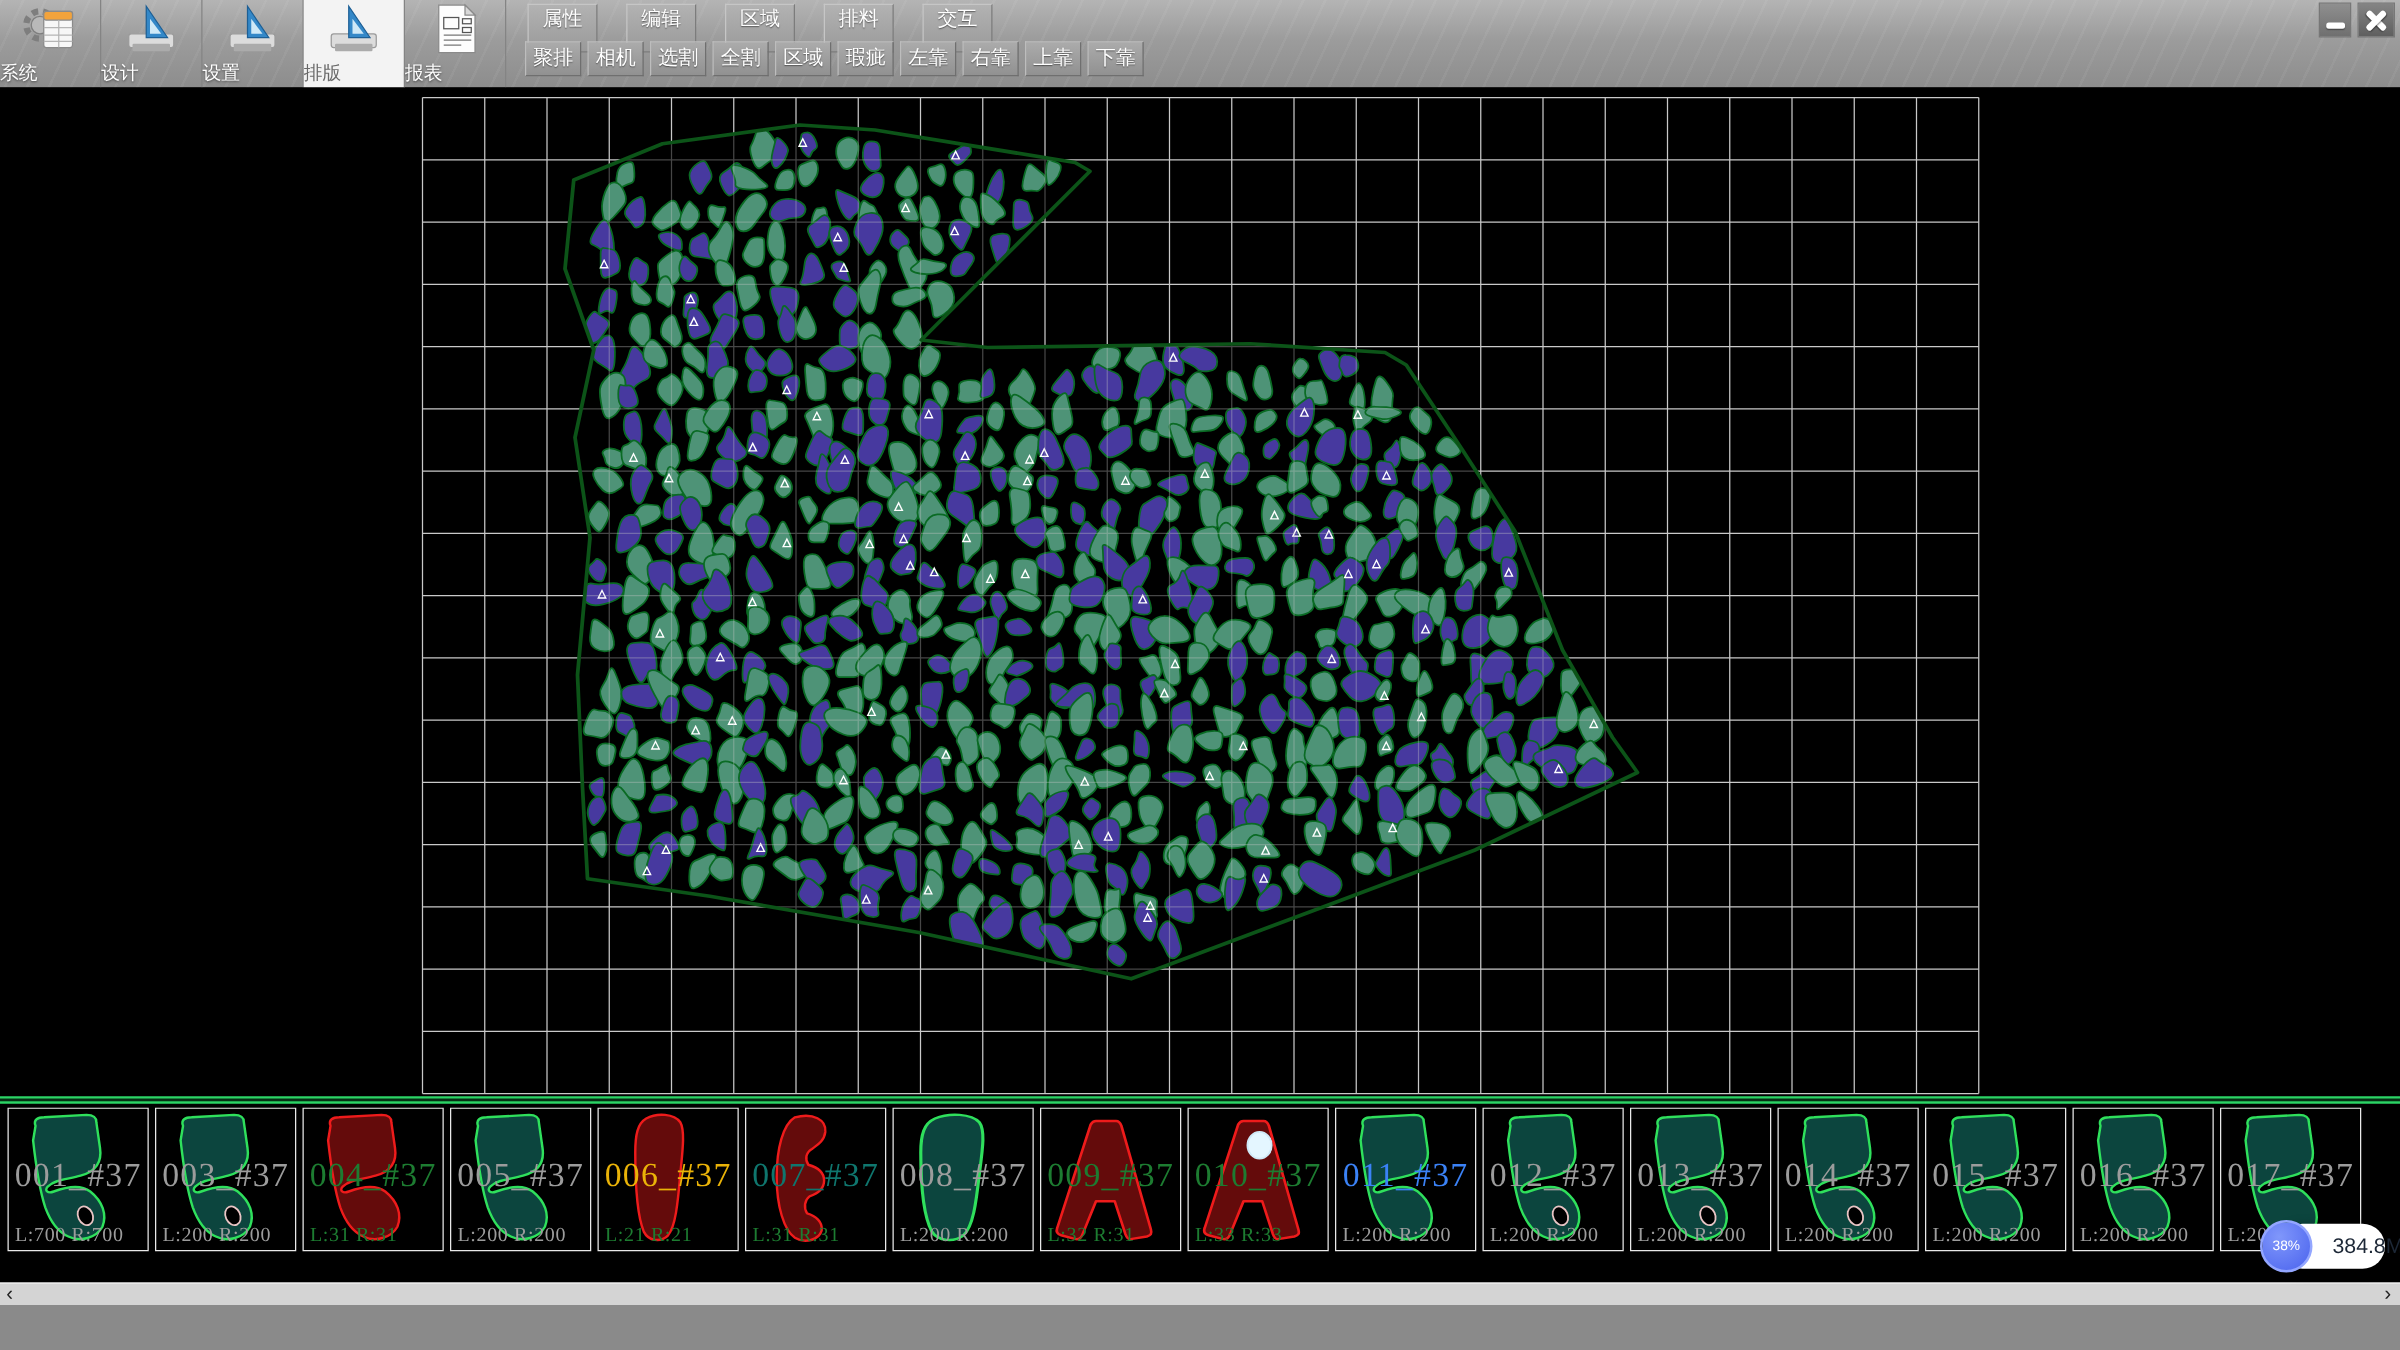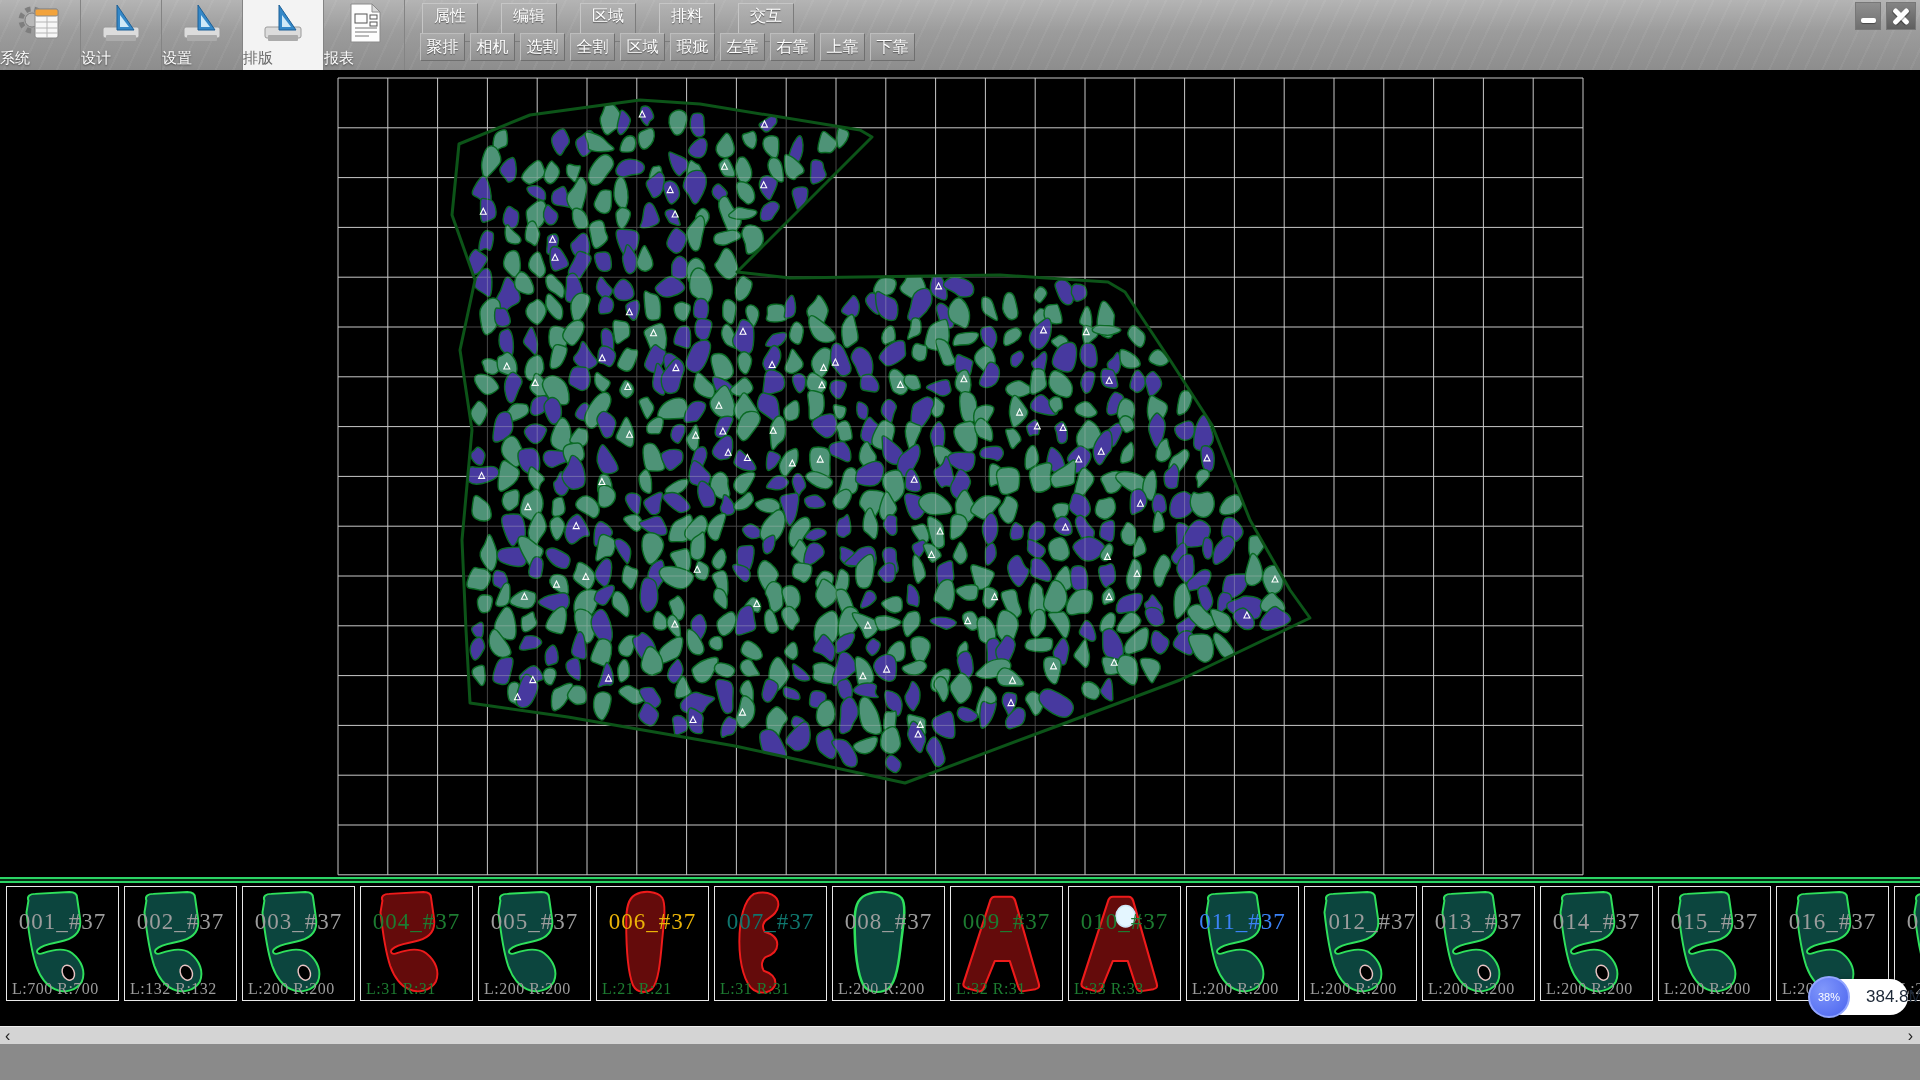--- a/index.html
+++ b/index.html
@@ -44,22 +44,22 @@
   .sep{position:absolute;left:0;width:1920px;}
   .sep.g{height:2px;background:#2bd465;}
   .sep.d{height:2px;background:#062d14;}
 
   
   .filmstrip{position:absolute;left:0;top:886px;width:1920px;height:117px;background:#000;
     display:flex;gap:5px;padding-left:6px;overflow:hidden;}
   .thumb{flex:0 0 113px;width:113px;height:115px;box-sizing:border-box;border:1px solid #e9e9e9;
     position:relative;background:#000;cursor:pointer;}
   .thumb svg{position:absolute;left:2px;top:2px;width:105px;height:107px;}
-  .tname{position:absolute;top:22px;width:100%;text-align:center;
-    font-family:"Liberation Serif",serif;font-size:23px;letter-spacing:1px;}
+  .tname{position:absolute;top:38px;width:100%;text-align:center;
+    font-family:"Liberation Serif",serif;font-size:27px;letter-spacing:1px;}
   .tinfo{position:absolute;bottom:2px;left:5px;white-space:nowrap;
     font-family:"Liberation Serif",serif;font-size:16px;letter-spacing:.5px;}
 
   
   .membadge{position:absolute;left:1808px;top:976px;width:104px;height:42px;z-index:30;}
   .mempill{position:absolute;left:16px;top:3px;width:84px;height:36px;background:#fff;border-radius:18px;
     box-shadow:0 3px 9px rgba(0,0,0,.55);}
   .memval{position:absolute;left:42px;top:0;line-height:36px;font-size:17px;color:#1c2736;}
   .memcircle{position:absolute;left:0;top:0;width:42px;height:42px;border-radius:50%;
     background:radial-gradient(circle at 35% 30%,#8097fb,#4a63ee);border:2px solid #93a6ff;box-sizing:border-box;
@@ -992,30 +992,20 @@
       <div class="tname" style="color: rgb(156, 156, 156);">001_#37</div>
       <div class="tinfo" style="color: rgb(156, 156, 156);">L:700 R:700</div>
     </div>
     <div class="thumb">
       <svg viewBox="0 0 100 110" preserveAspectRatio="xMidYMid meet">
         <g transform="translate(0,0) scale(1,1)">
           <path d="M16 12 C14 7 18 5 23 5 L58 3 C64 3 66 5 66 9 L69 30 C71 43 64 50 53 53 C43 56 32 56 26 62 C23 65 26 68 31 66 C42 62 53 60 61 66 C71 74 75 85 71 95 C66 104 53 108 43 103 C34 99 28 90 24 79 C19 64 16 42 14 24 Z" fill="#0c453e" stroke="#2fe05c" stroke-width="2" stroke-linejoin="round"></path>
           <ellipse cx="57" cy="86" rx="6" ry="8" transform="rotate(-25 57 86)" fill="#000" stroke="#e8c4c4" stroke-width="1.5"></ellipse>
         </g>
       </svg>
-      <div class="tname" style="color: rgb(156, 156, 156);">002_#37</div>
-      <div class="tinfo" style="color: rgb(156, 156, 156);">L:132 R:132</div>
-    </div>
-    <div class="thumb">
-      <svg viewBox="0 0 100 110" preserveAspectRatio="xMidYMid meet">
-        <g transform="translate(0,0) scale(1,1)">
-          <path d="M16 12 C14 7 18 5 23 5 L58 3 C64 3 66 5 66 9 L69 30 C71 43 64 50 53 53 C43 56 32 56 26 62 C23 65 26 68 31 66 C42 62 53 60 61 66 C71 74 75 85 71 95 C66 104 53 108 43 103 C34 99 28 90 24 79 C19 64 16 42 14 24 Z" fill="#0c453e" stroke="#2fe05c" stroke-width="2" stroke-linejoin="round"></path>
-          <ellipse cx="57" cy="86" rx="6" ry="8" transform="rotate(-25 57 86)" fill="#000" stroke="#e8c4c4" stroke-width="1.5"></ellipse>
-        </g>
-      </svg>
       <div class="tname" style="color: rgb(156, 156, 156);">003_#37</div>
       <div class="tinfo" style="color: rgb(156, 156, 156);">L:200 R:200</div>
     </div>
     <div class="thumb">
       <svg viewBox="0 0 100 110" preserveAspectRatio="xMidYMid meet">
         <g transform="translate(0,0) scale(1,1)">
           <path d="M16 12 C14 7 18 5 23 5 L58 3 C64 3 66 5 66 9 L69 30 C71 43 64 50 53 53 C43 56 32 56 26 62 C23 65 26 68 31 66 C42 62 53 60 61 66 C71 74 75 85 71 95 C66 104 53 108 43 103 C34 99 28 90 24 79 C19 64 16 42 14 24 Z" fill="#640b0b" stroke="#ee1b1b" stroke-width="2" stroke-linejoin="round"></path>
         </g>
       </svg>
       <div class="tname" style="color: rgb(29, 124, 49);">004_#37</div>
@@ -1085,21 +1075,21 @@
       <div class="tname" style="color: #3b82f6;">011_#37</div>
       <div class="tinfo" style="color: rgb(156, 156, 156);">L:200 R:200</div>
     </div>
     <div class="thumb">
       <svg viewBox="0 0 100 110" preserveAspectRatio="xMidYMid meet">
         <g transform="translate(0,0) scale(1,1)">
           <path d="M16 12 C14 7 18 5 23 5 L58 3 C64 3 66 5 66 9 L69 30 C71 43 64 50 53 53 C43 56 32 56 26 62 C23 65 26 68 31 66 C42 62 53 60 61 66 C71 74 75 85 71 95 C66 104 53 108 43 103 C34 99 28 90 24 79 C19 64 16 42 14 24 Z" fill="#0c453e" stroke="#2fe05c" stroke-width="2" stroke-linejoin="round"></path>
           <ellipse cx="57" cy="86" rx="6" ry="8" transform="rotate(-25 57 86)" fill="#000" stroke="#e8c4c4" stroke-width="1.5"></ellipse>
         </g>
       </svg>
-      <div class="tname" style="color: rgb(156, 156, 156); text-align: right;">012_#37</div>
+      <div class="tname" style="color: rgb(156, 156, 156);">012_#37</div>
       <div class="tinfo" style="color: rgb(156, 156, 156);">L:200 R:200</div>
     </div>
     <div class="thumb">
       <svg viewBox="0 0 100 110" preserveAspectRatio="xMidYMid meet">
         <g transform="translate(0,0) scale(1,1)">
           <path d="M16 12 C14 7 18 5 23 5 L58 3 C64 3 66 5 66 9 L69 30 C71 43 64 50 53 53 C43 56 32 56 26 62 C23 65 26 68 31 66 C42 62 53 60 61 66 C71 74 75 85 71 95 C66 104 53 108 43 103 C34 99 28 90 24 79 C19 64 16 42 14 24 Z" fill="#0c453e" stroke="#2fe05c" stroke-width="2" stroke-linejoin="round"></path>
           <ellipse cx="57" cy="86" rx="6" ry="8" transform="rotate(-25 57 86)" fill="#000" stroke="#e8c4c4" stroke-width="1.5"></ellipse>
         </g>
       </svg>
       <div class="tname" style="color: rgb(156, 156, 156);">013_#37</div>

